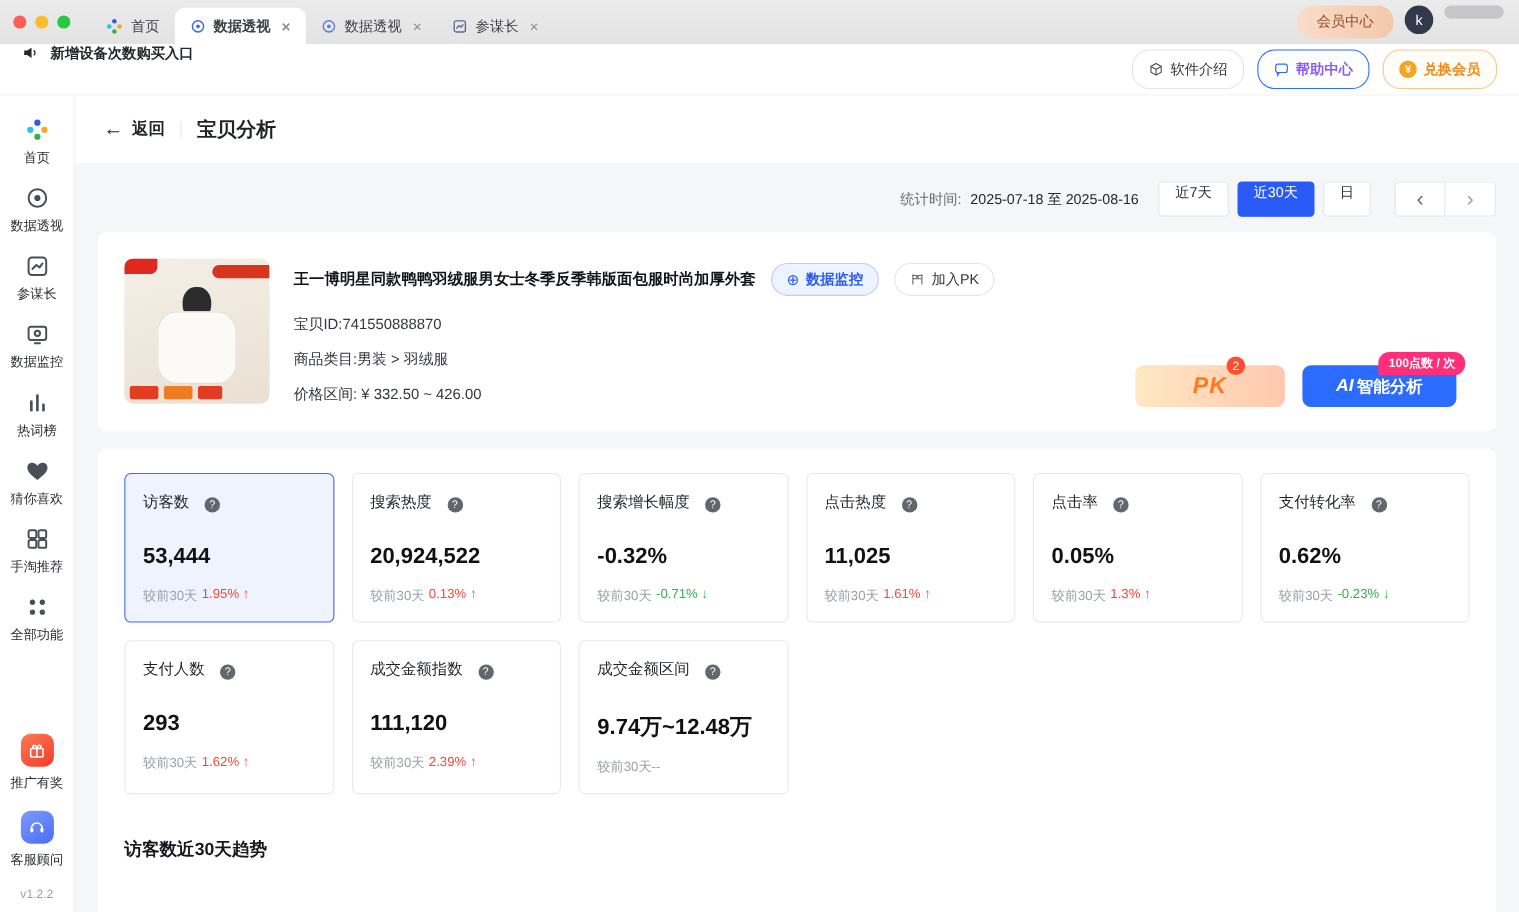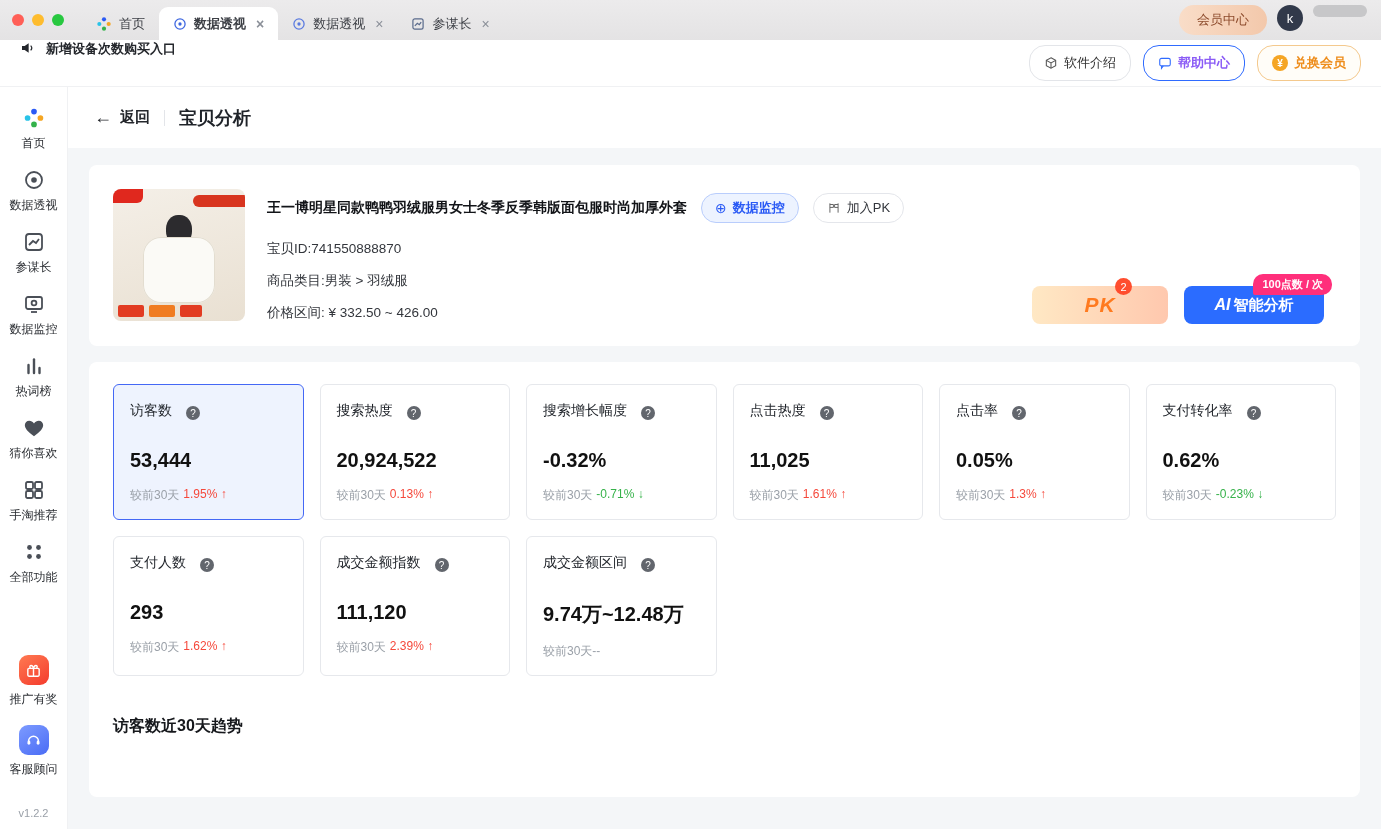--- a/index.html
+++ b/index.html
@@ -38,21 +38,21 @@
   
   .app-body{display:flex;height:742px}
   .sidebar{width:68px;background:#fff;border-right:1px solid #f0f1f3;display:flex;flex-direction:column;
     align-items:center;padding:20px 0 10px;flex-shrink:0}
   .side-item{display:flex;flex-direction:column;align-items:center;gap:6px;margin-bottom:17px;cursor:pointer}
   .side-item .lbl{font-size:12px;color:#2b2e33;white-space:nowrap}
   .side-bottom{margin-top:auto;display:flex;flex-direction:column;align-items:center}
   .app-chip{width:30px;height:30px;border-radius:9px;display:flex;align-items:center;justify-content:center}
   .chip-red{background:linear-gradient(145deg,#ff7a52,#f43b2c)}
   .chip-blue{background:linear-gradient(145deg,#7d9bff,#4a6cf5)}
-  .version{font-size:11px;color:#9aa0a8;margin-top:12px}
+  .version{font-size:11px;color:#9aa0a8;}
 
   
   .main{flex:1;display:flex;flex-direction:column;background:#f4f6f8;min-width:0}
   .page-header{height:61px;background:#fff;display:flex;align-items:center;padding:0 26px;gap:14px}
   .back-btn{display:flex;align-items:center;gap:8px;font-size:15px;font-weight:700;color:#24272c;cursor:pointer}
   .back-arrow{font-size:18px;font-weight:400}
   .header-divider{width:1px;height:16px;background:#e3e5e9}
   .page-title{font-size:18px;font-weight:700}
   .content{flex:1;padding:17px 21px 0;overflow:hidden}
 
@@ -325,20 +325,31 @@
       <span class="back-btn">
         <span class="back-arrow">←</span>
         <span>返回</span>
       </span>
       <span class="header-divider"></span>
       <span class="page-title">宝贝分析</span>
     </div>
 
     <div class="content">
 
+      <div class="filter-row">
+        <span class="stat-label">统计时间:</span>
+        <span class="date-range">2025-07-18 至 2025-08-16</span>
+        <span class="range-btn">近7天</span>
+        <span class="range-btn active">近30天</span>
+        <span class="range-btn">日</span>
+        <span class="pager">
+          <span class="pager-btn prev">‹</span>
+          <span class="pager-btn next">›</span>
+        </span>
+      </div>
 
       <div class="product-card">
         <div class="product-img">
           <span class="img-tag"></span>
           <span class="img-ribbon"></span>
           <span class="img-head"></span>
           <span class="img-coat"></span>
           <span class="img-chip chip1"></span>
           <span class="img-chip chip2"></span>
           <span class="img-chip chip3"></span>

